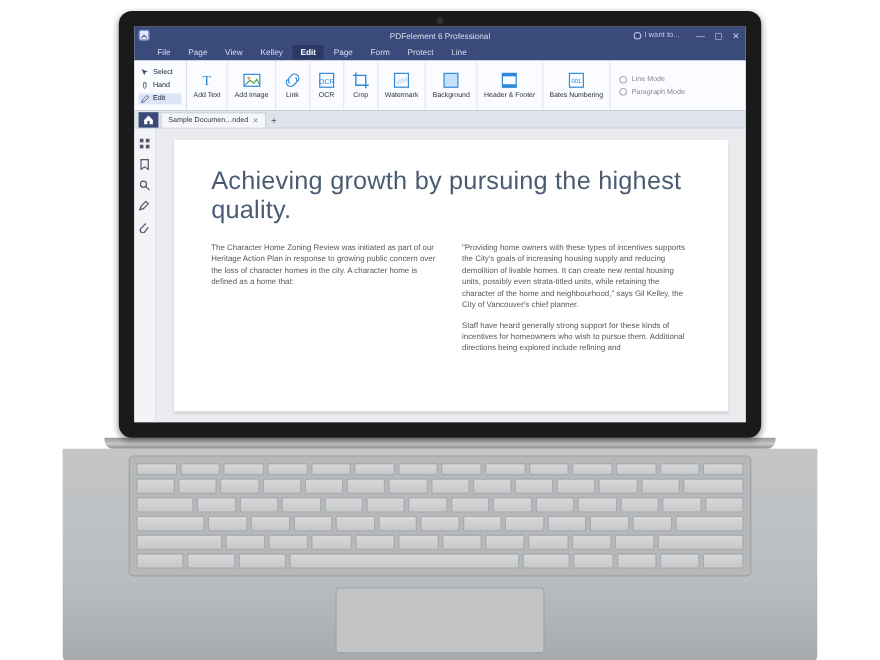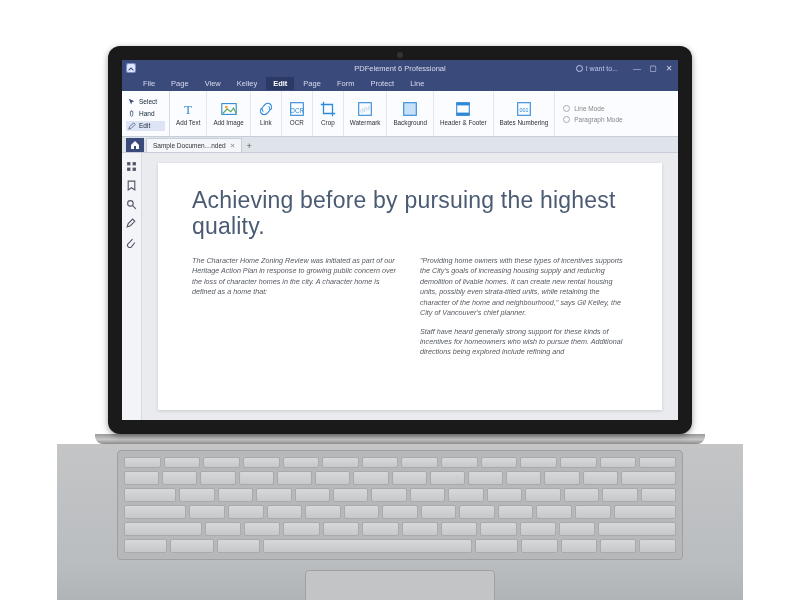--- a/index.html
+++ b/index.html
@@ -16,21 +16,20 @@
     width: 690px;
     display: flex; flex-direction: column; align-items: center;
   }
   .screen-frame {
     width: 584px;
     padding: 14px 14px 14px 14px;
     background: #1a1a1a;
     border-radius: 12px;
     box-shadow: 0 2px 6px rgba(0,0,0,0.4);
     position: relative;
-    margin-top: 36px;
   }
   .camera {
     position: absolute; top: 6px; left: 50%; transform: translateX(-50%);
     width: 6px; height: 6px; border-radius: 50%; background: #333;
   }
   .screen {
     width: 556px; height: 360px;
     background: #f5f5f5;
     overflow: hidden;
     position: relative;
@@ -143,21 +142,21 @@
   }
   .page {
     width:100%; height:100%; background:#ffffff; box-shadow:0 1px 3px rgba(0,0,0,0.15);
     padding: 24px 34px 0 34px; overflow:hidden;
   }
   .doc-title {
     font-size: 23px; color:#4a5b73; font-weight:300; line-height:1.15; letter-spacing:0.2px;
     margin-bottom: 16px;
   }
   .cols { display:flex; gap:20px; }
-  .col { flex:1; font-size:7.2px; color:#555a60; line-height:1.45;font-style:italic; }
+  .col { flex:1; font-size:7.2px; color:#555a60; line-height:1.45; }
   .col p { margin-bottom:8px; }
 
   svg { display:block; }
 </style>
 </head>
 <body>
 
 <div class="laptop">
   <div class="screen-frame">
     <div class="camera"></div>
@@ -337,21 +336,21 @@
               </svg>
             <svg class="sicon" viewBox="0 0 10 10">
                 <path d="M1 8 L2 5 L6 1 L8 3 L4 7 Z" fill="none" stroke="#556" stroke-width="1"></path>
               </svg>
             <svg class="sicon" viewBox="0 0 10 10">
                 <path d="M6 2 L2 6 a2 2 0 0 0 3 3 L8 5" fill="none" stroke="#556" stroke-width="1"></path>
               </svg>
           </div>
           <div class="canvas">
             <div class="page">
-              <div class="doc-title">Achieving before by pursuing the highest quality.</div>
+              <div class="doc-title">Achieving growth by pursuing the highest quality.</div>
               <div class="cols">
                 <div class="col">
                   <p>The Character Home Zoning Review was initiated as part of our Heritage Action Plan in response to growing public concern over the loss of character homes in the city.  A character home is defined as a home that:</p>
                 </div>
                 <div class="col">
                   <p>"Providing home owners with these types of incentives supports the City's goals of increasing housing supply and reducing demolition of livable homes.  It can create new rental housing units, possibly even strata-titled units, while retaining the character of the home and neighbourhood," says Gil Kelley, the City of Vancouver's chief planner.</p>
                   <p>Staff have heard generally strong support for these kinds of incentives for homeowners who wish to pursue them. Additional directions being explored include refining and</p>
                 </div>
               </div>
             </div>

